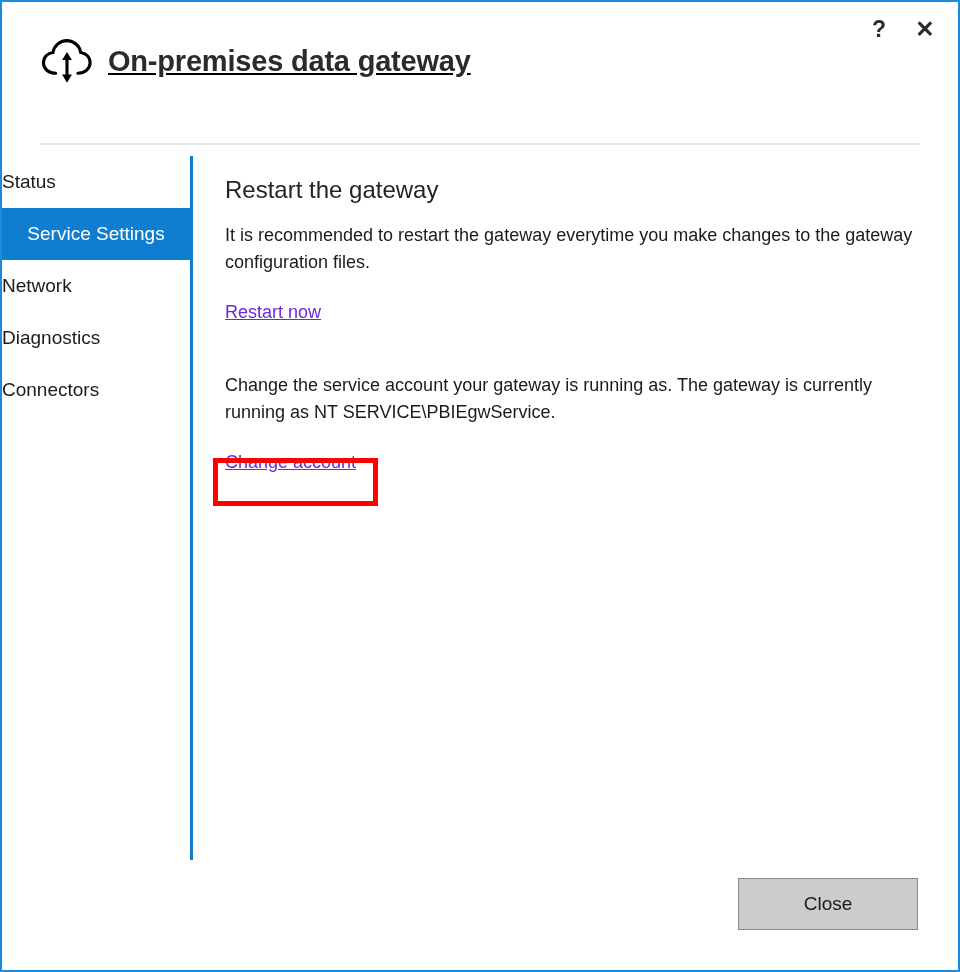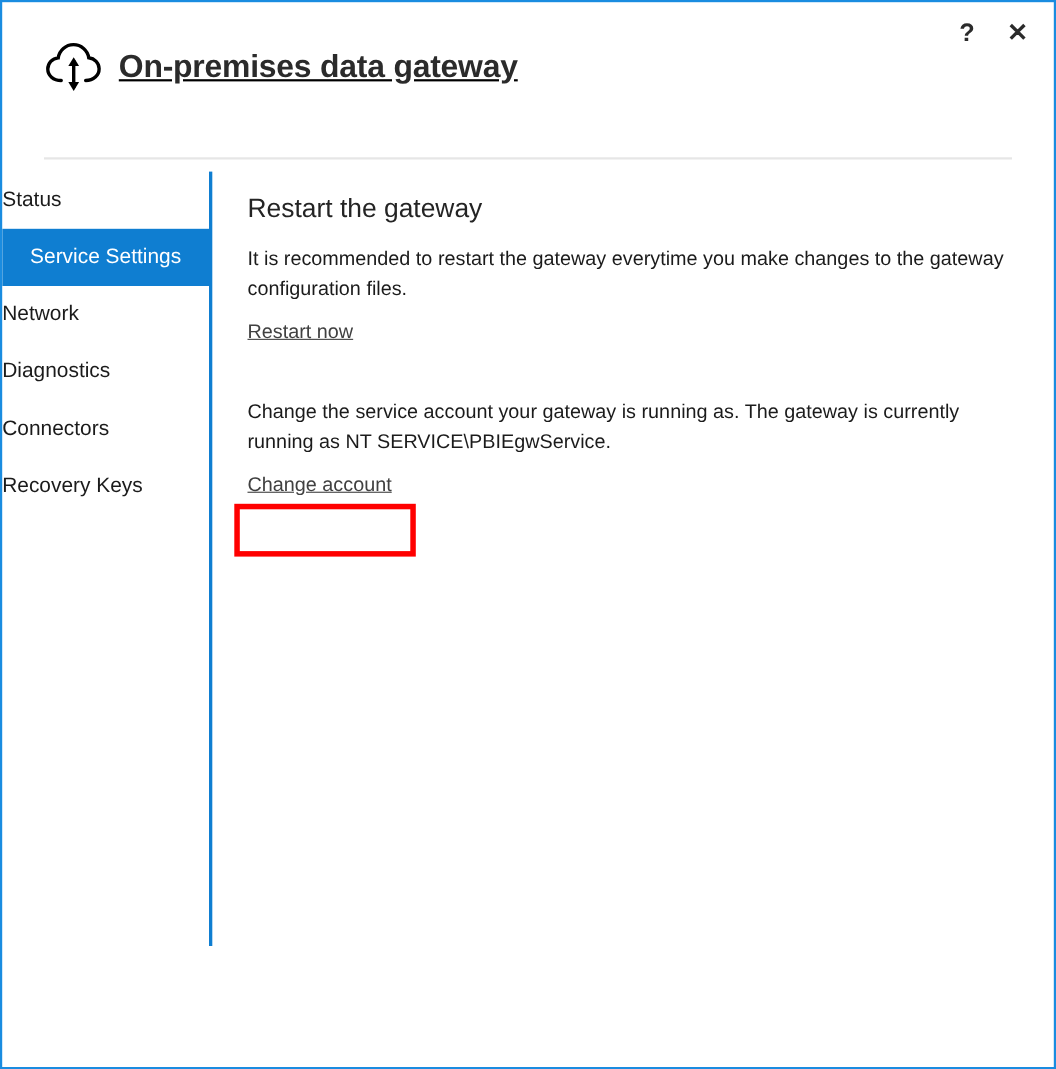--- a/index.html
+++ b/index.html
@@ -153,23 +153,23 @@
   .section-body {
     font-size: 18px;
     color: #1b1b1b;
     line-height: 1.5;
     margin: 17px 0 0 0;
     max-width: 695px;
   }
 
   .section-link {
     display: inline-block;
-    margin-top: 15px;
+    margin-top: 26px;
     font-size: 18px;
-    color: #404040;
+    color: #6d28d9;
     text-decoration: underline;
     cursor: pointer;
   }
 
   .gap-between { height: 32px; }
 
   
   .annotation-box {
     position: absolute;
     left: 211px;
@@ -234,23 +234,20 @@
     </div>
     <div class="nav-item">
       <span>Network</span>
     </div>
     <div class="nav-item">
       <span>Diagnostics</span>
     </div>
     <div class="nav-item">
       <span>Connectors</span>
     </div>
-    <div class="nav-item">
-      <span>Recovery Keys</span>
-    </div>
   </div>
 
   <div class="sidebar-divider"></div>
 
   <div class="content">
 
     <div class="section">
       <h2 class="section-heading">Restart the gateway</h2>
       <p class="section-body">It is recommended to restart the gateway everytime you make changes to the gateway configuration files.</p>
       <a class="section-link">Restart now</a>
@@ -260,14 +257,15 @@
 
     <div class="section">
       <p class="section-body">Change the service account your gateway is running as. The gateway is currently running as NT SERVICE\PBIEgwService.</p>
       <a class="section-link">Change account</a>
     </div>
 
   </div>
 
   <div class="annotation-box"></div>
 
+  <button class="close-button">Close</button>
 
 </div>
 
 </body></html>

